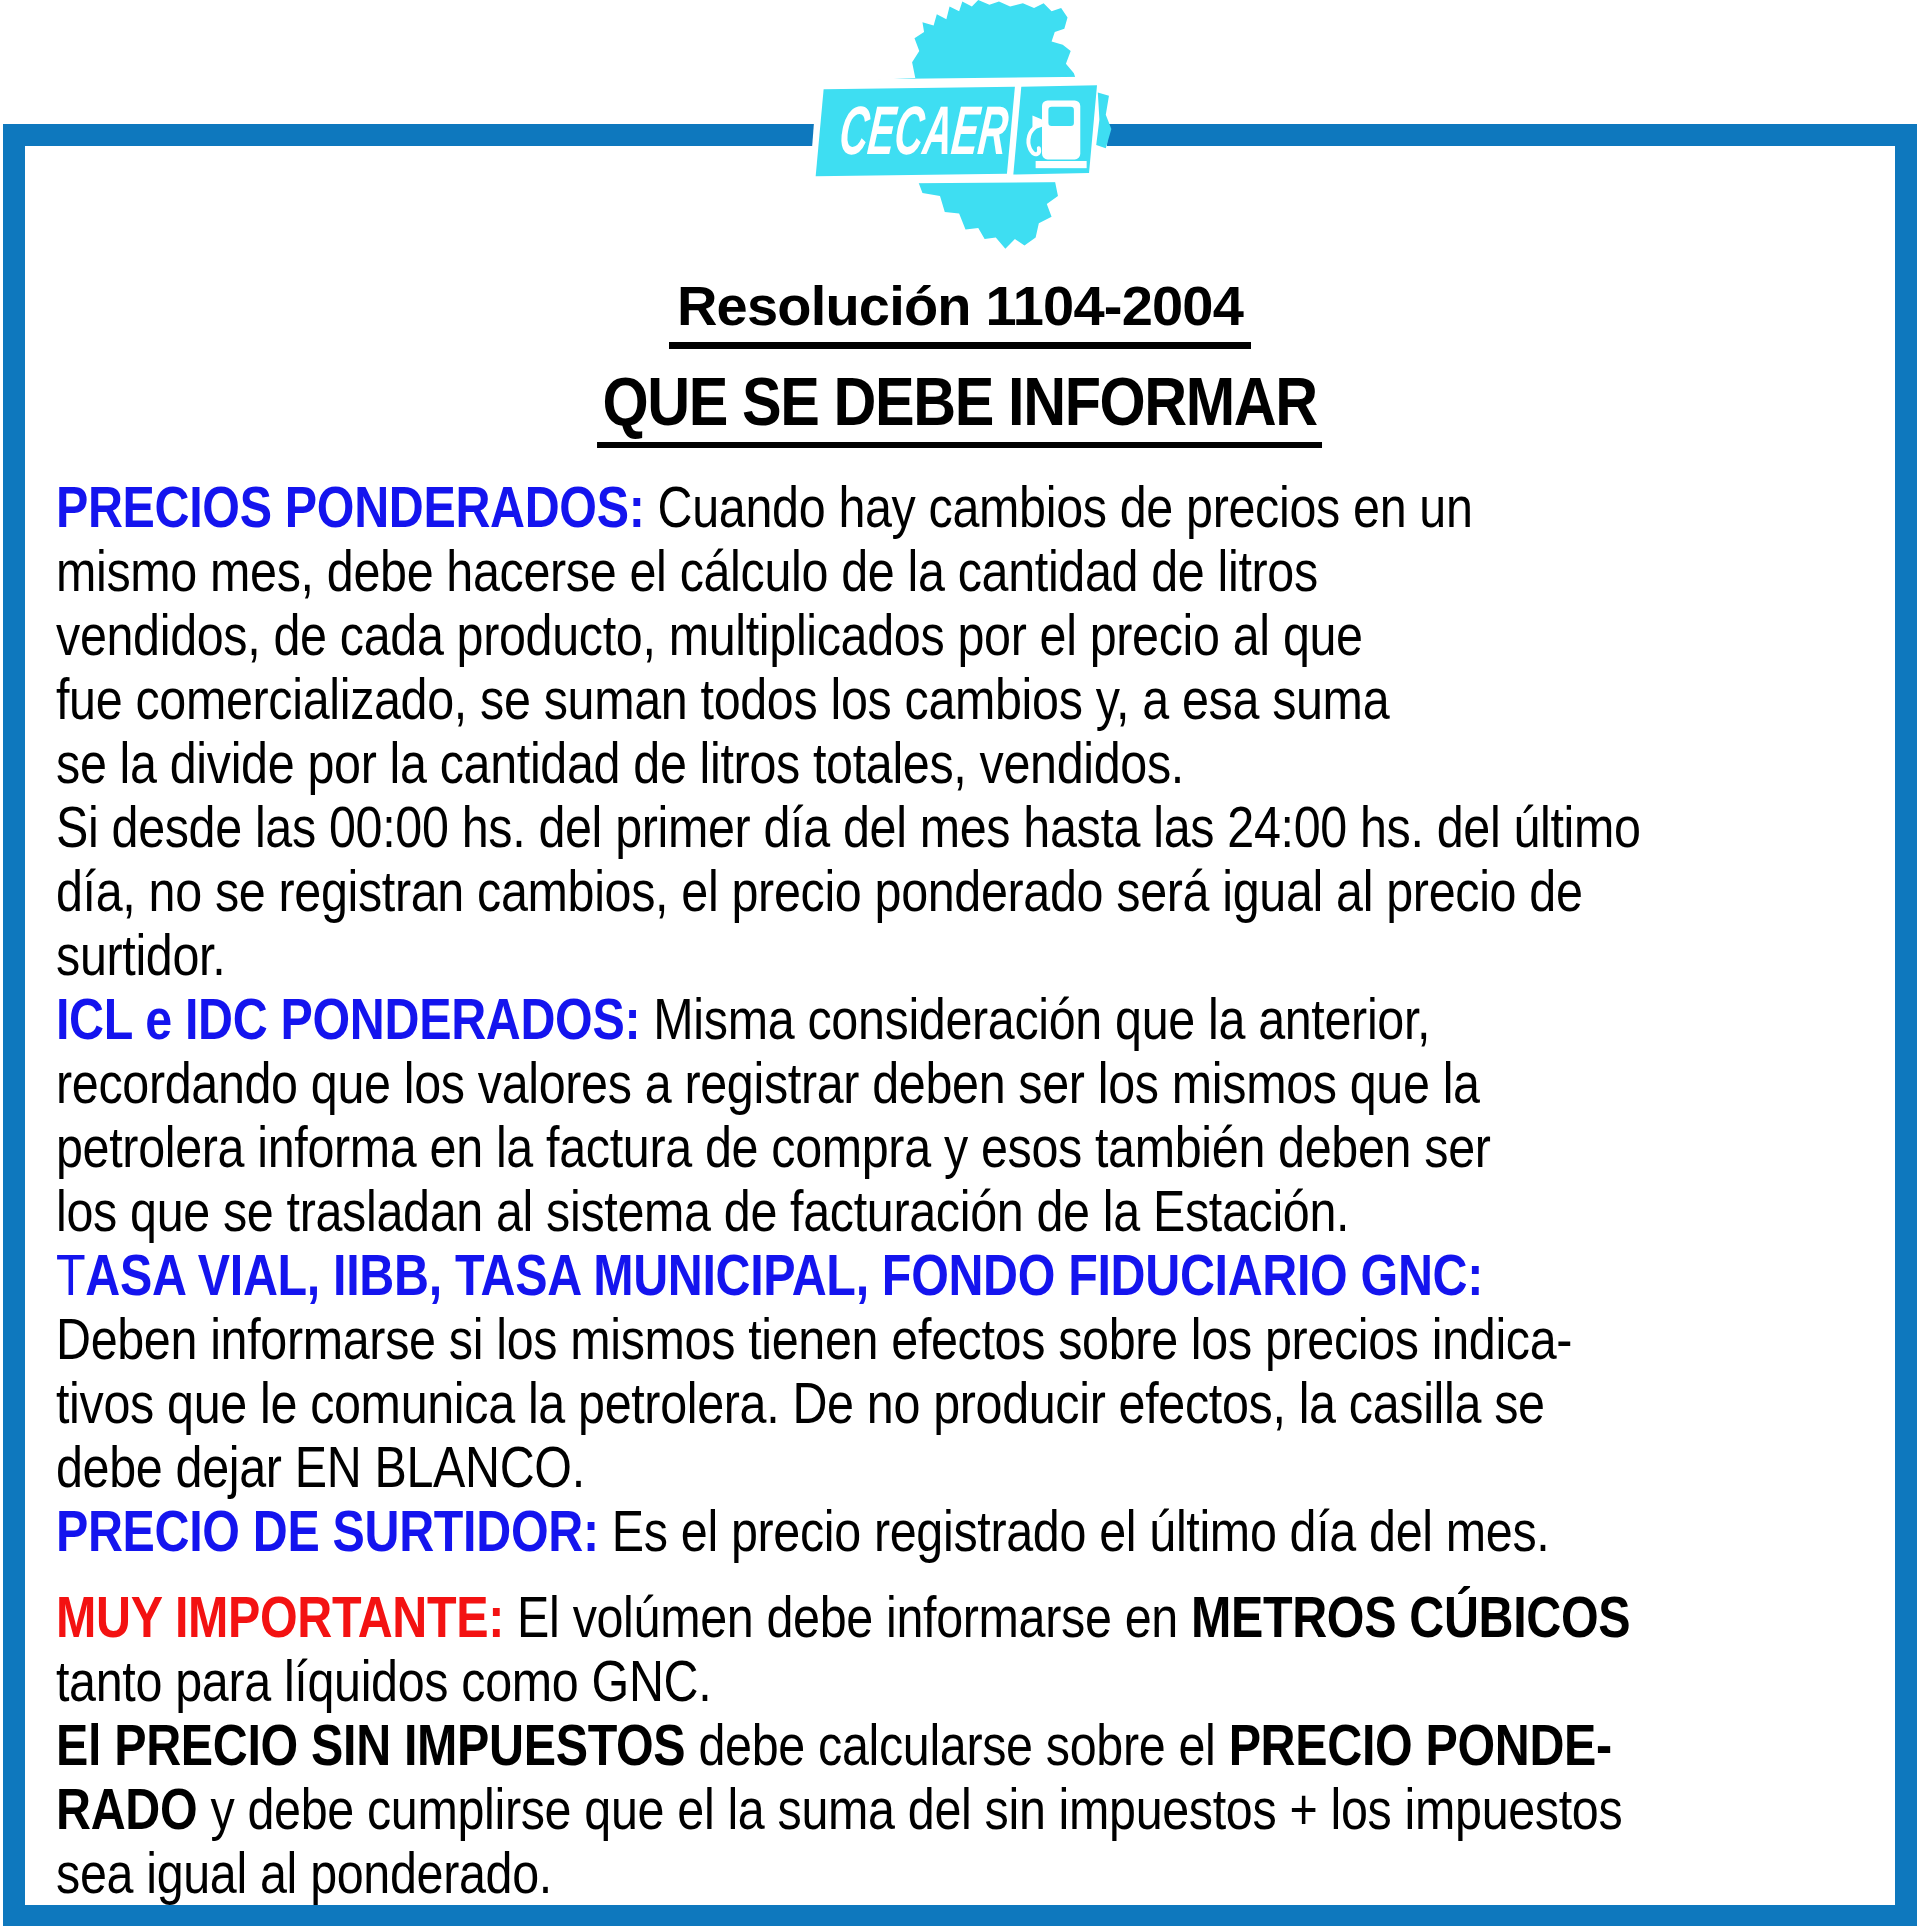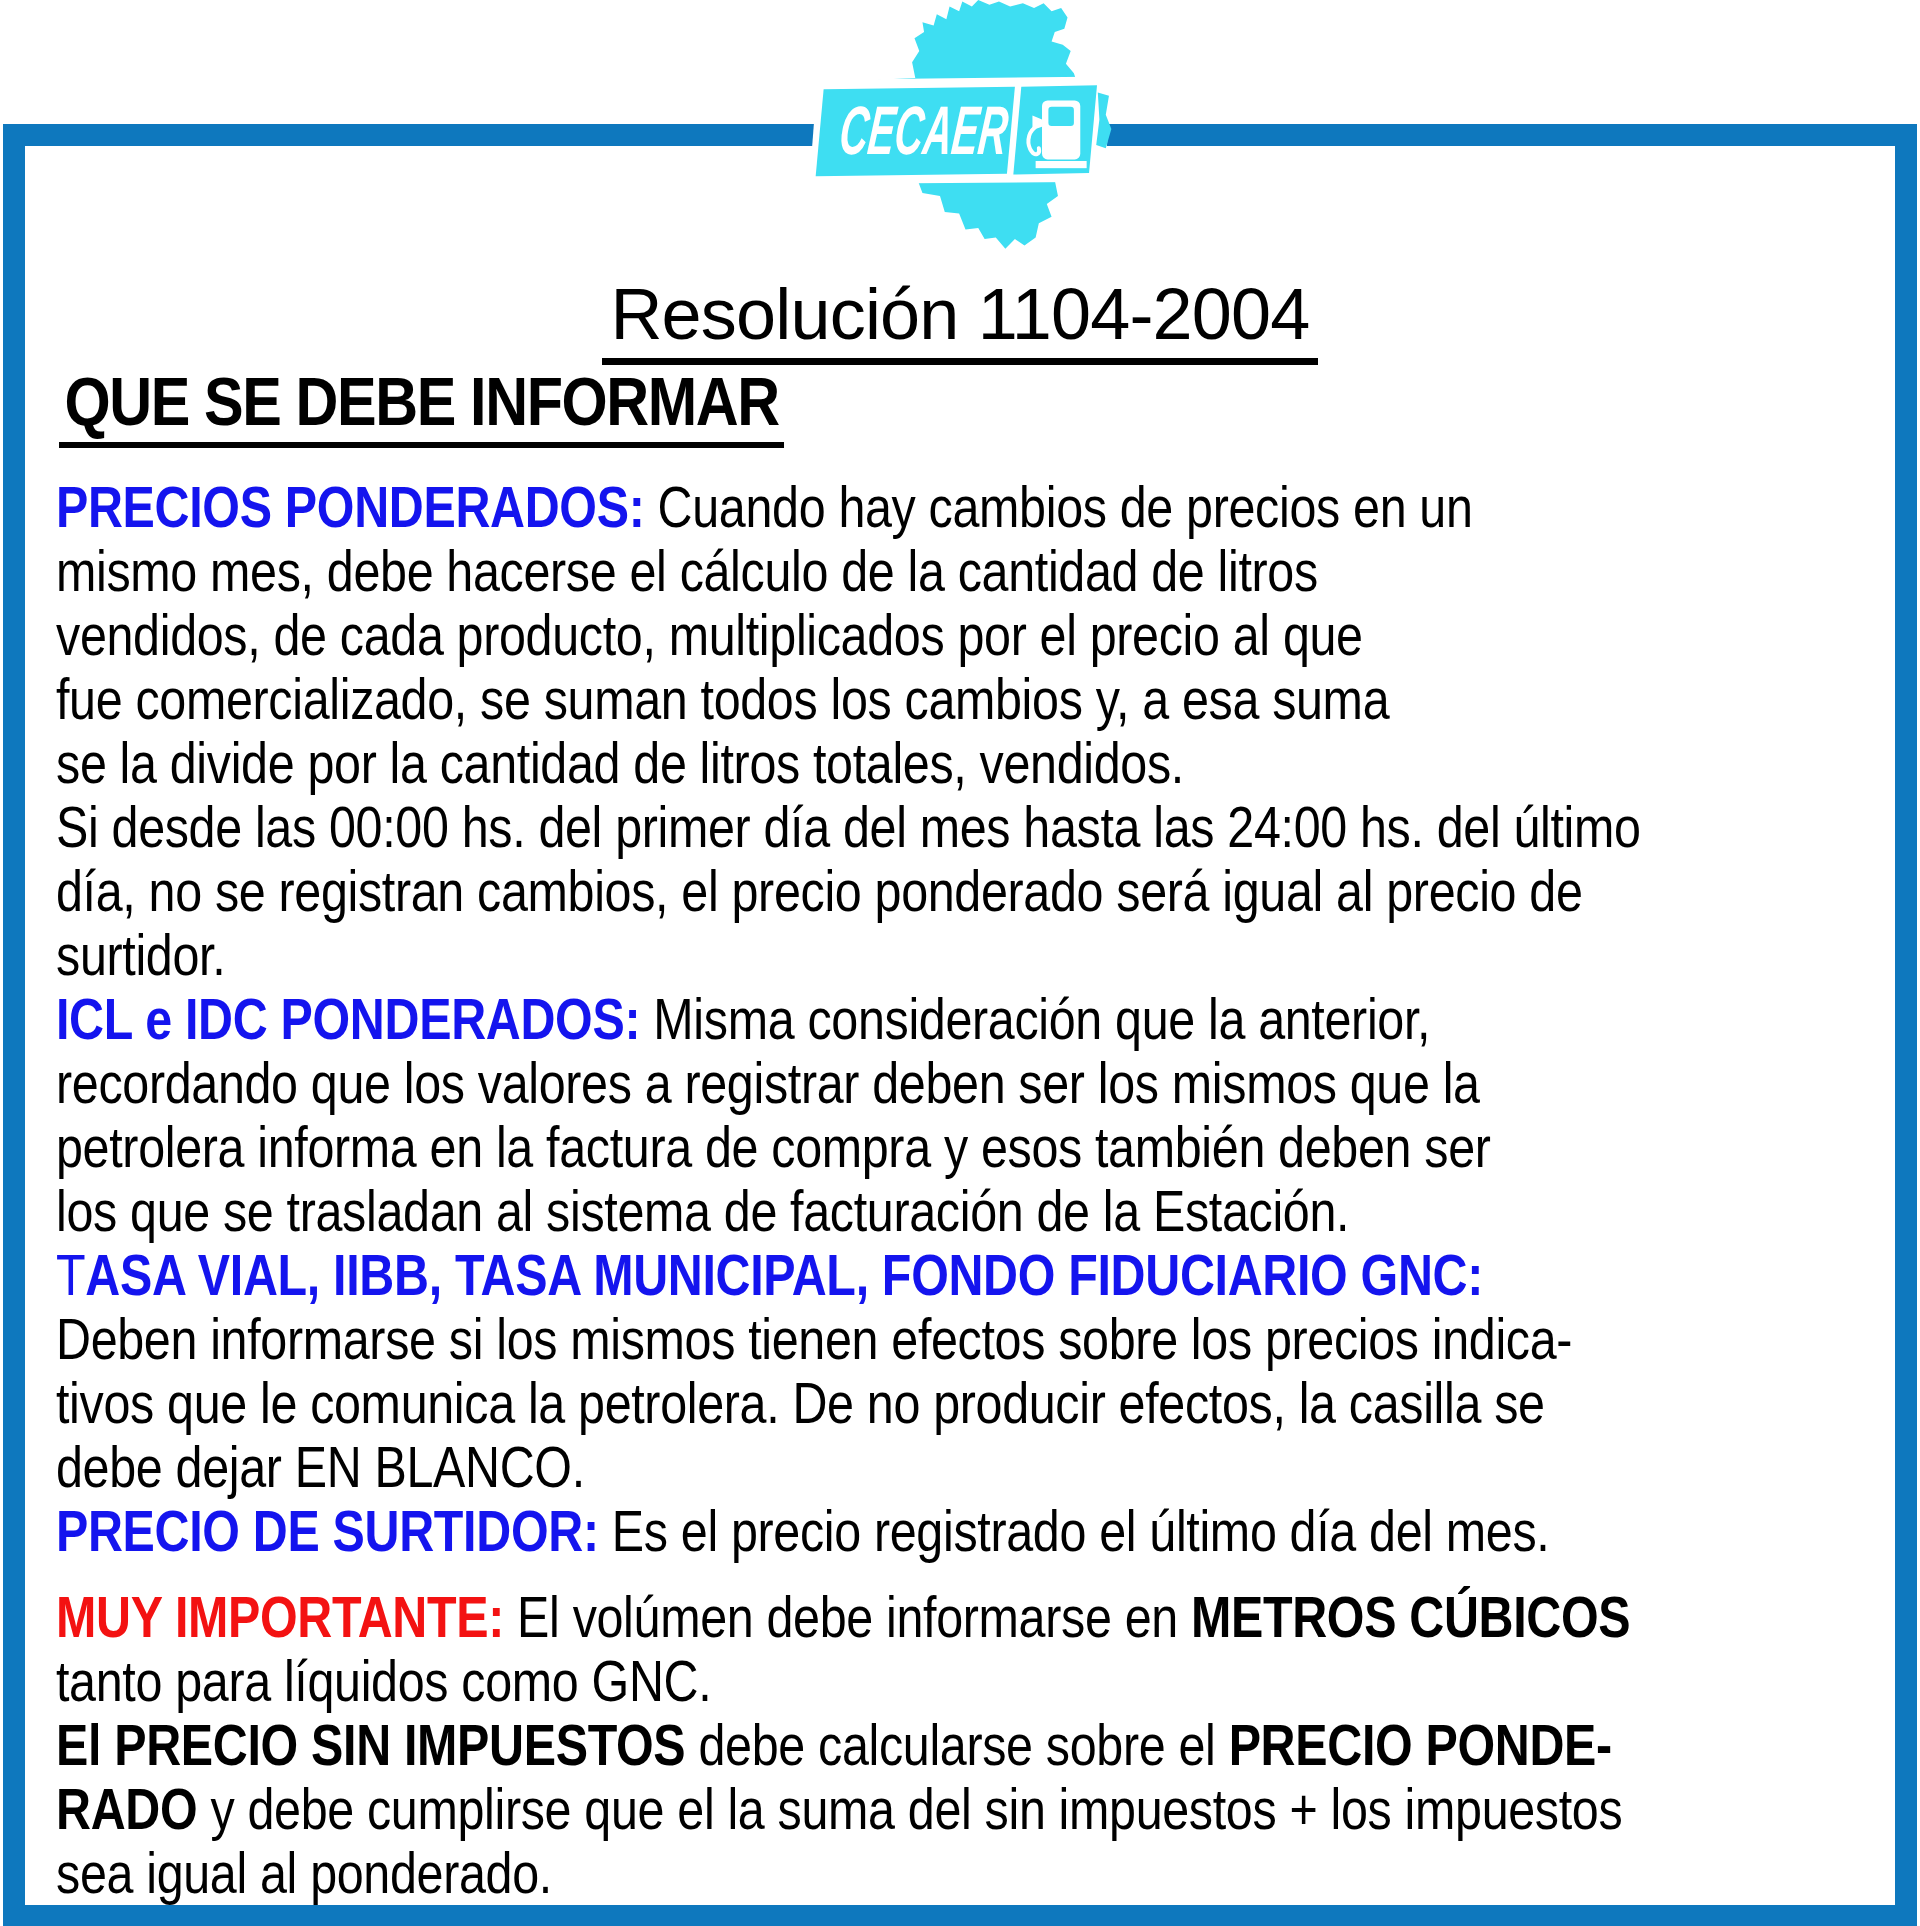--- a/index.html
+++ b/index.html
@@ -30,29 +30,29 @@
     width:335px;height:267px;
     z-index:5;
   }
   
   .title1{
     position:absolute;left:0;top:278px;width:100%;
     text-align:center;z-index:2;
   }
   .title1 > span{
     display:inline-block;
-    font-size:72px;font-weight:normal;color:var(--ink);
+    font-size:56px;font-weight:bold;color:var(--ink);
     line-height:1.0;
     border-bottom:7.2px solid var(--ink);
     padding:0 8px 8px 8px;
     letter-spacing:-0.8px;
   }
   .title2{
     position:absolute;left:0;top:367px;width:100%;
-    text-align:left;z-index:2;
+    text-align:center;z-index:2;
   }
   .title2 > span{
     display:inline-block;
     transform:scaleX(0.86);transform-origin:50% 50%;
     font-size:69px;font-weight:bold;color:var(--ink);
     line-height:1.0;
     border-bottom:6.4px solid var(--ink);
     padding:0 6.4px 6.4px 6.4px;
     letter-spacing:-1.6px;
   }

